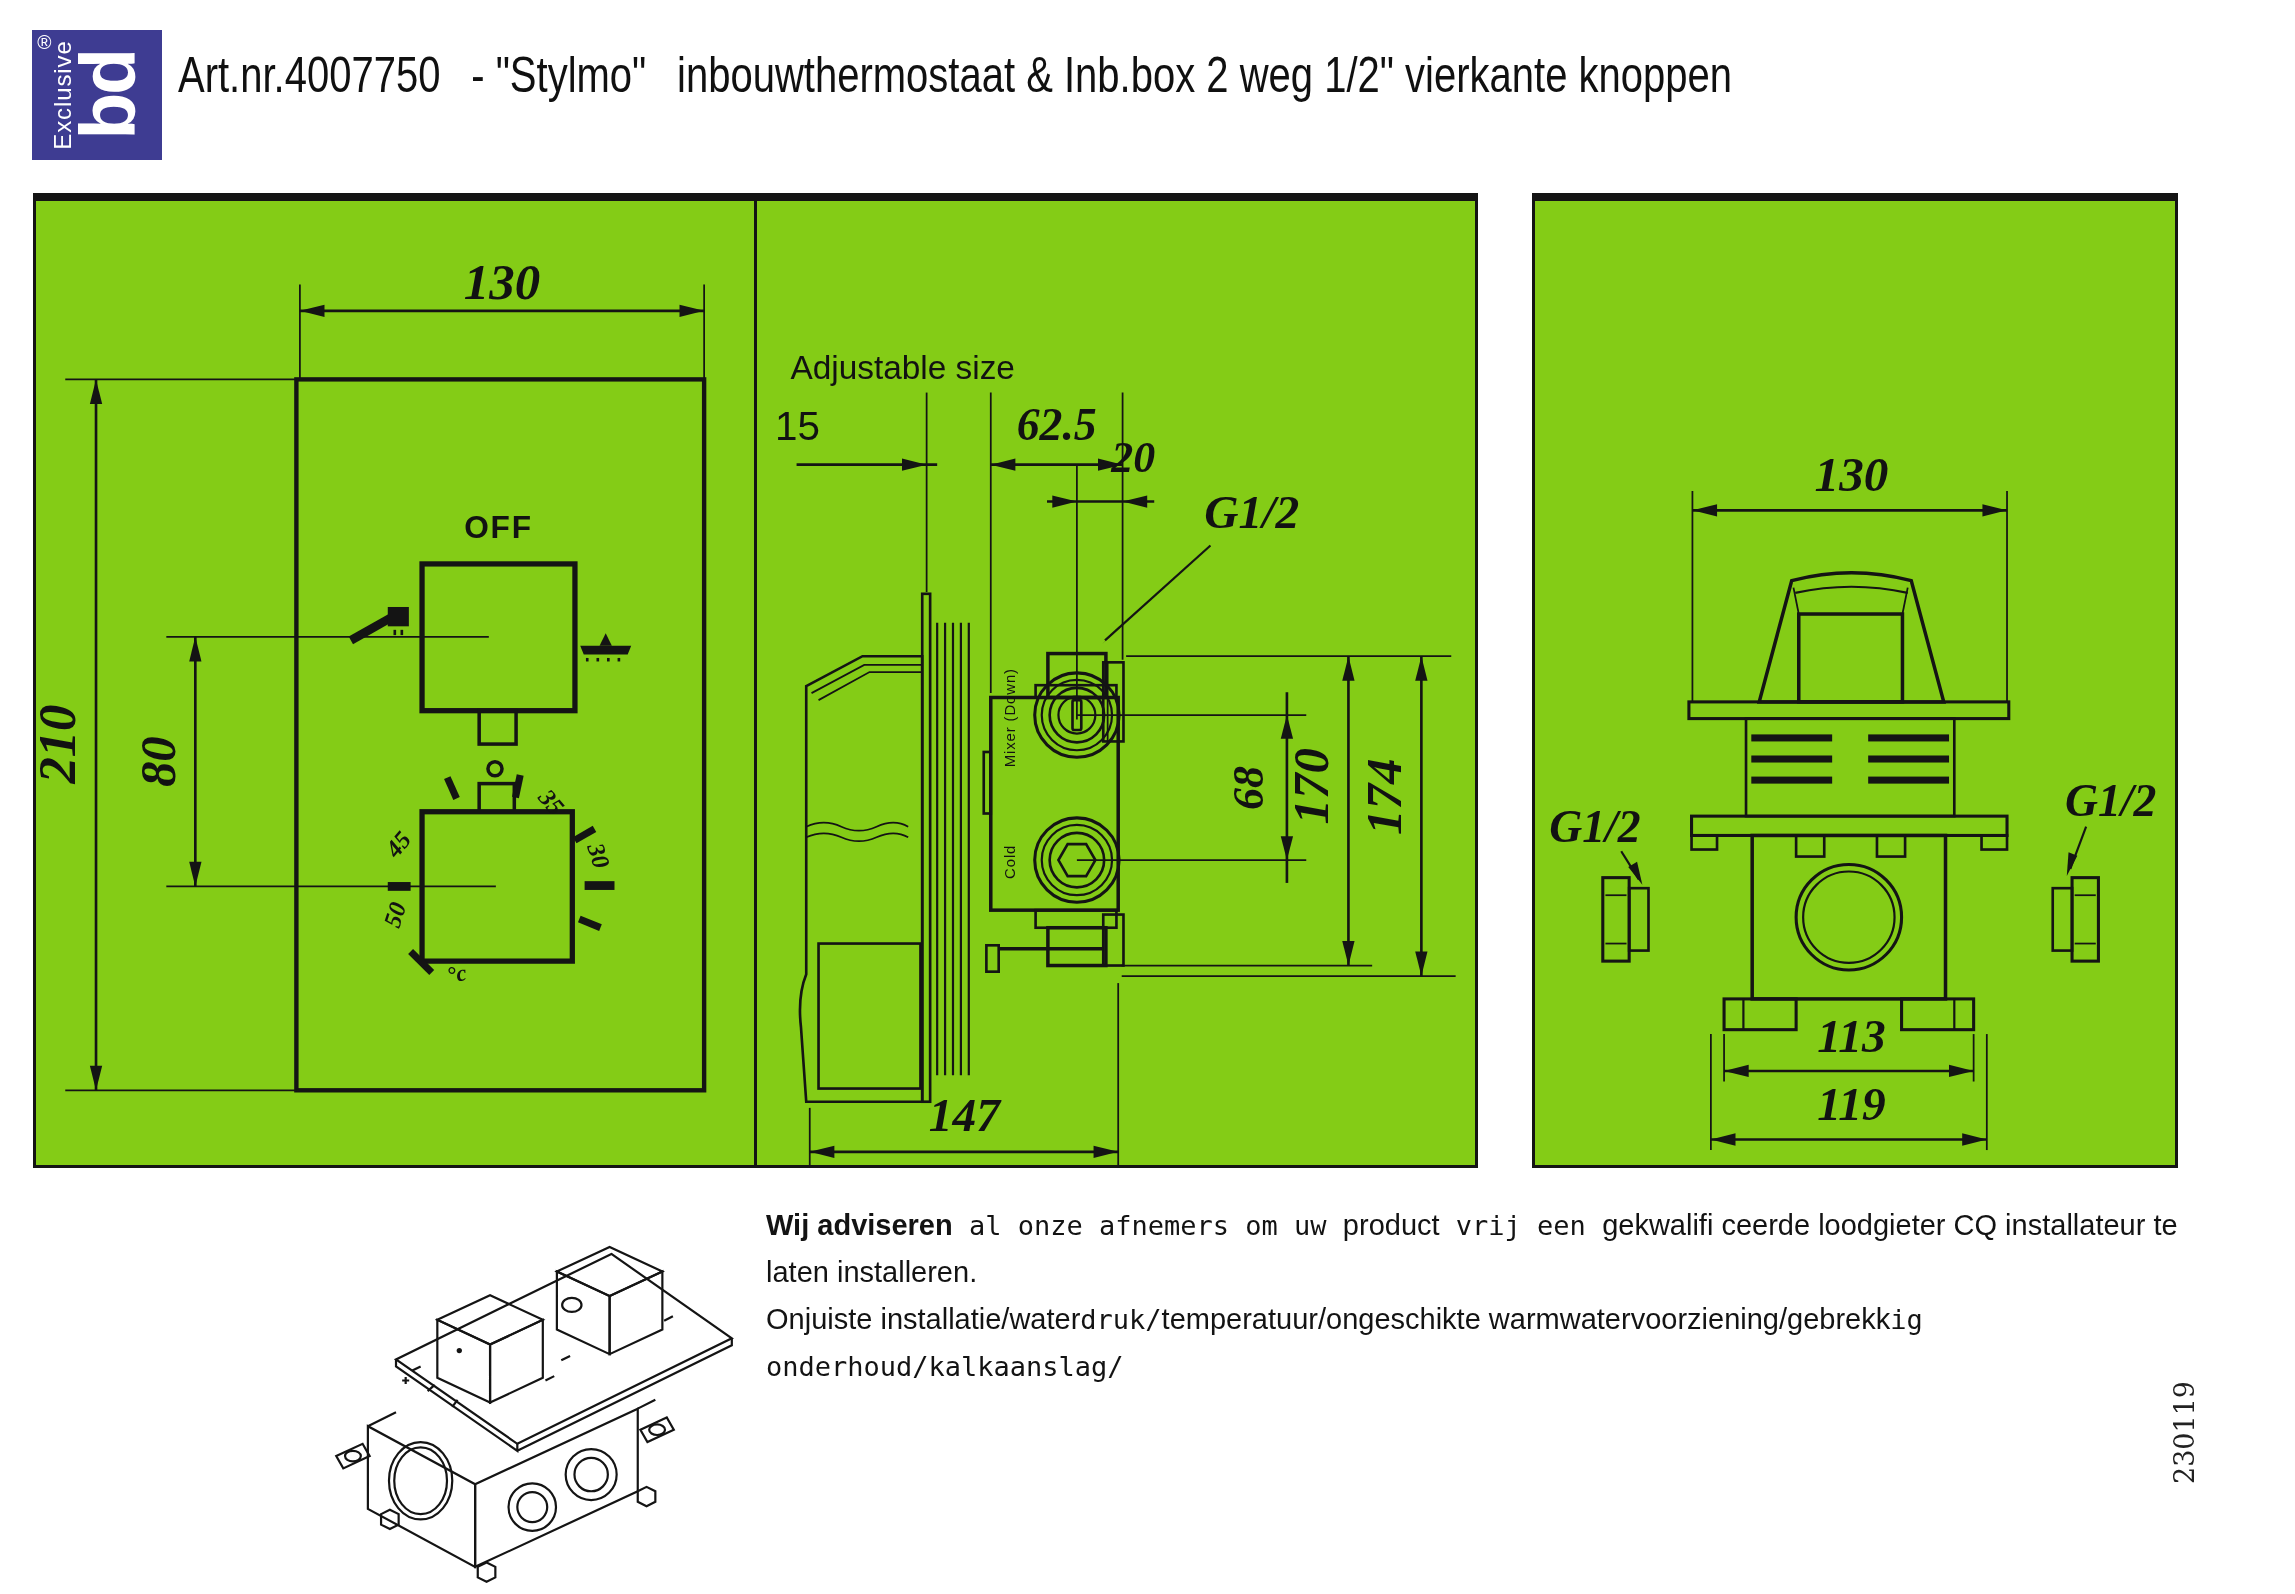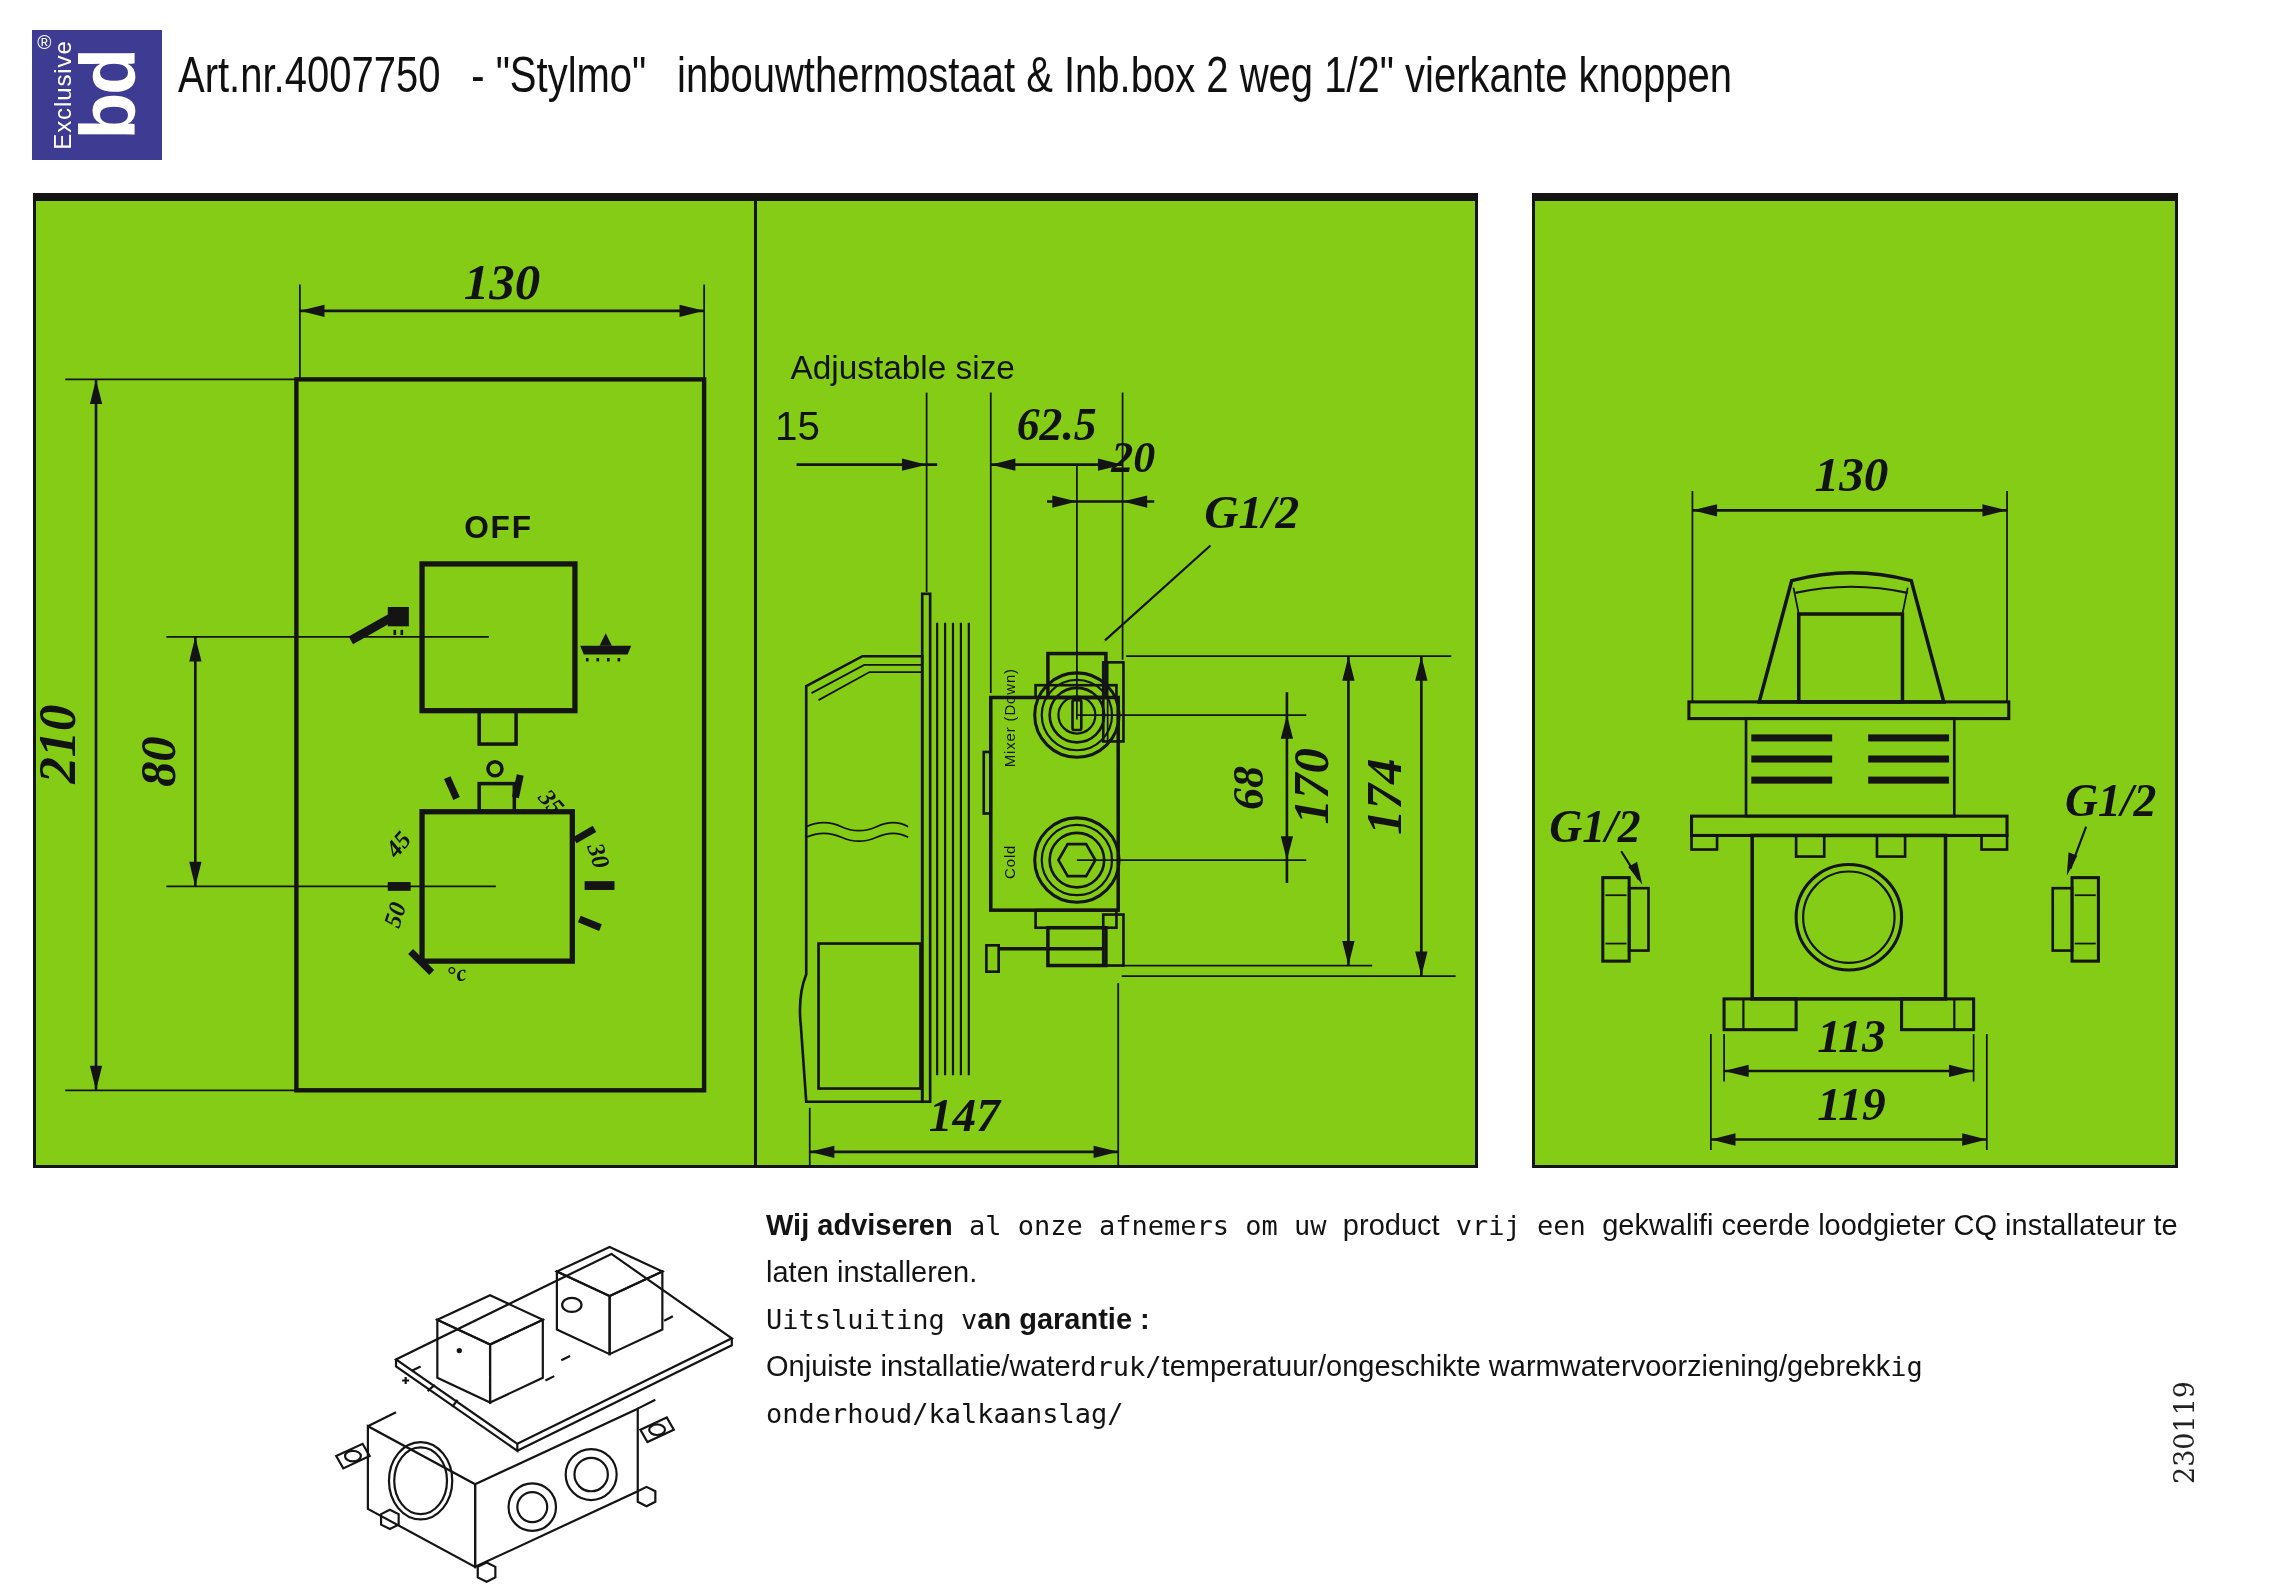--- a/index.html
+++ b/index.html
@@ -339,21 +339,20 @@
       <polygon points="425,312 435,307 445,312 445,324 435,329 425,324"></polygon>
       <polygon points="82,272 112,258 120,272 90,286"></polygon>
       <ellipse cx="101" cy="272" rx="9" ry="6"></ellipse>
       <polygon points="428,242 458,228 466,242 436,256"></polygon>
       <ellipse cx="447" cy="242" rx="9" ry="6"></ellipse>
     </g>
   </svg>
 
   <div id="advisory">
     <div class="adv-line"><span class="seg-b">Wij adviseren</span><span class="seg-m"> al onze afnemers om uw </span><span>product</span><span class="seg-m"> vrij een </span><span>gekwalifi ceerde loodgieter CQ installateur te laten installeren.</span></div>
-    <div class="adv-line"><span class="seg-m">Uitsluiting v</span><span class="seg-b">an garantie :</span></div>
     <div class="adv-line"><span>Onjuiste installatie/water</span><span class="seg-m">druk/</span><span>temperatuur/</span><span>ongeschikte warmwatervoorziening/gebrekk</span><span class="seg-m">ig onderhoud/kalkaanslag/</span></div>
 
   </div>
 
   <div id="docnum">230119</div>
 
 </div>
 
 
 </body></html>

